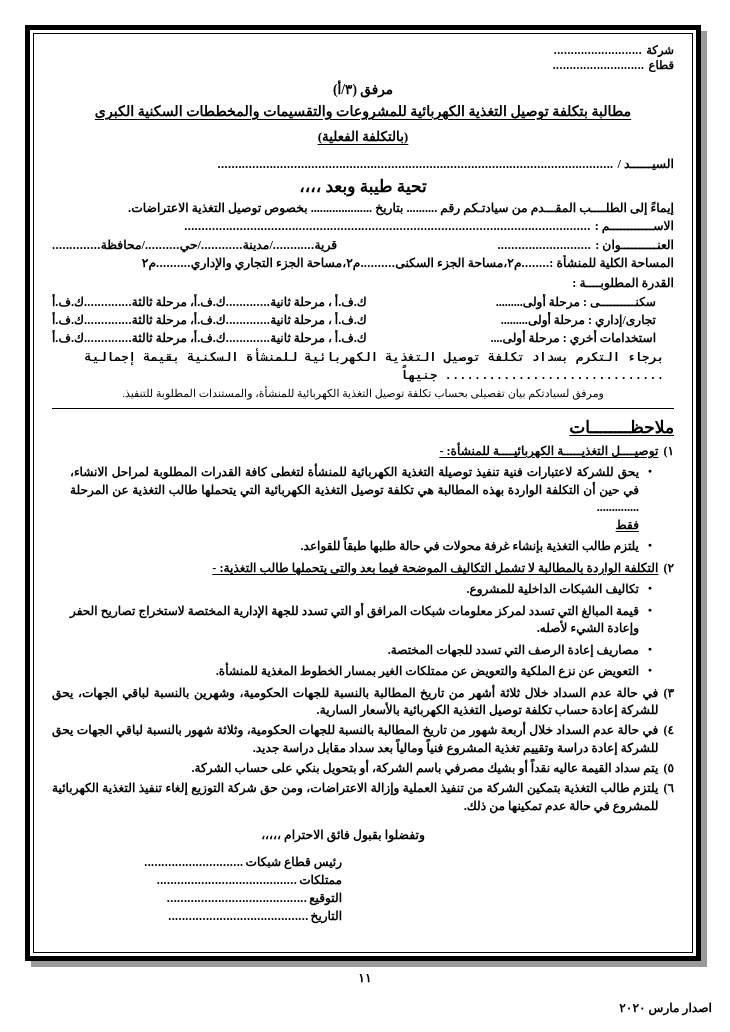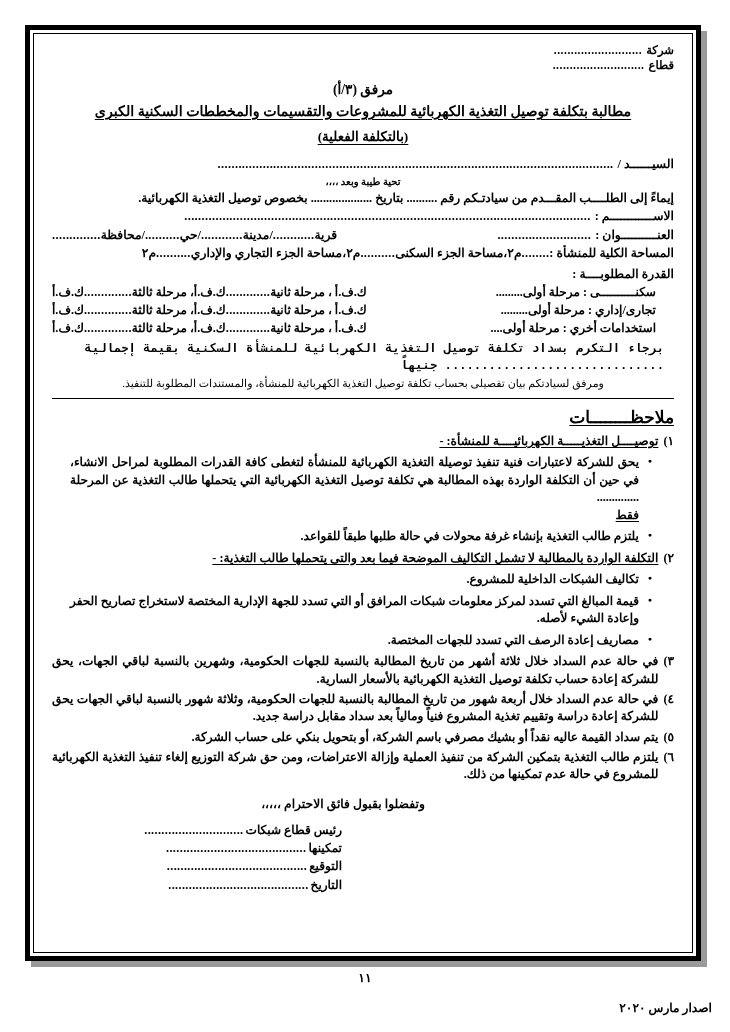--- a/index.html
+++ b/index.html
@@ -136,21 +136,21 @@
     letter-spacing: 0.4px;
     padding-right: 4px;
   }
   .dots-seg {
     letter-spacing: 0.4px;
     white-space: nowrap;
   }
   .center-line {
     text-align: center;
     font-weight: bold;
-    font-size: 10px;
+    font-size: 17px;
     margin: 1px 0;
   }
   .justify-line {
     text-align: justify;
     font-weight: bold;
     font-size: 12.3px;
     margin: 1px 0;
   }
   .power-head {
     font-weight: bold;
@@ -334,21 +334,21 @@
       <span class="lbl">السيــــــد /</span>
       <span class="dots-grow">..................................................................................................................</span>
     </div>
     <div class="center-line">تحية طيبة وبعد ،،،،</div>
 
     <div class="justify-line">
       <span>إيماءً إلى الطلــــب المقـــدم من سيادتـكم رقم</span>
       <span class="dots-seg">..........</span>
       <span>بتاريخ</span>
       <span class="dots-seg">....................</span>
-      <span>بخصوص توصيل التغذية الكهربائية.</span>
+      <span>بخصوص توصيل التغذية الاعتراضات.</span>
     </div>
 
     <div class="fld">
       <span class="lbl">الاســــــــــــم :</span>
       <span class="dots-grow">.....................................................................................................................</span>
     </div>
 
     <div class="fld">
       <span class="lbl">العنــــــــــوان :</span>
       <span class="dots-grow">...........................</span>
@@ -438,20 +438,23 @@
     <ul class="bullets">
       <li>
         <span>تكاليف الشبكات الداخلية للمشروع.</span>
       </li>
       <li>
         <span>قيمة المبالغ التي تسدد لمركز معلومات شبكات المرافق أو التي تسدد للجهة الإدارية المختصة لاستخراج تصاريح الحفر وإعادة الشيء لأصله.</span>
       </li>
       <li>
         <span>مصاريف إعادة الرصف التي تسدد للجهات المختصة.</span>
       </li>
+      <li>
+        <span>التعويض عن نزع الملكية والتعويض عن ممتلكات الغير بمسار الخطوط المغذية للمنشأة.</span>
+      </li>
     </ul>
 
     <div class="note-item">
       <span class="note-num">٣)</span>
       <span class="note-body">في حالة عدم السداد خلال ثلاثة أشهر من تاريخ المطالبة بالنسبة للجهات الحكومية، وشهرين بالنسبة لباقي الجهات، يحق للشركة إعادة حساب تكلفة توصيل التغذية الكهربائية بالأسعار السارية.</span>
     </div>
 
     <div class="note-item">
       <span class="note-num">٤)</span>
       <span class="note-body">في حالة عدم السداد خلال أربعة شهور من تاريخ المطالبة بالنسبة للجهات الحكومية، وثلاثة شهور بالنسبة لباقي الجهات يحق للشركة إعادة دراسة وتقييم تغذية المشروع فنياً ومالياً بعد سداد مقابل دراسة جديد.</span>
@@ -468,21 +471,21 @@
     </div>
 
     <div class="closing">وتفضلوا بقبول فائق الاحترام ،،،،،</div>
 
     <div class="sign-block">
       <div class="sign-row">
         <span class="s-lbl">رئيس قطاع شبكات</span>
         <span class="s-dots">.............................</span>
       </div>
       <div class="sign-row">
-        <span class="s-lbl">تمكينها</span>
+        <span class="s-lbl">ممتلكات</span>
         <span class="s-dots">.........................................</span>
       </div>
       <div class="sign-row">
         <span class="s-lbl">التوقيع</span>
         <span class="s-dots">.........................................</span>
       </div>
       <div class="sign-row">
         <span class="s-lbl">التاريخ</span>
         <span class="s-dots">.........................................</span>
       </div>

